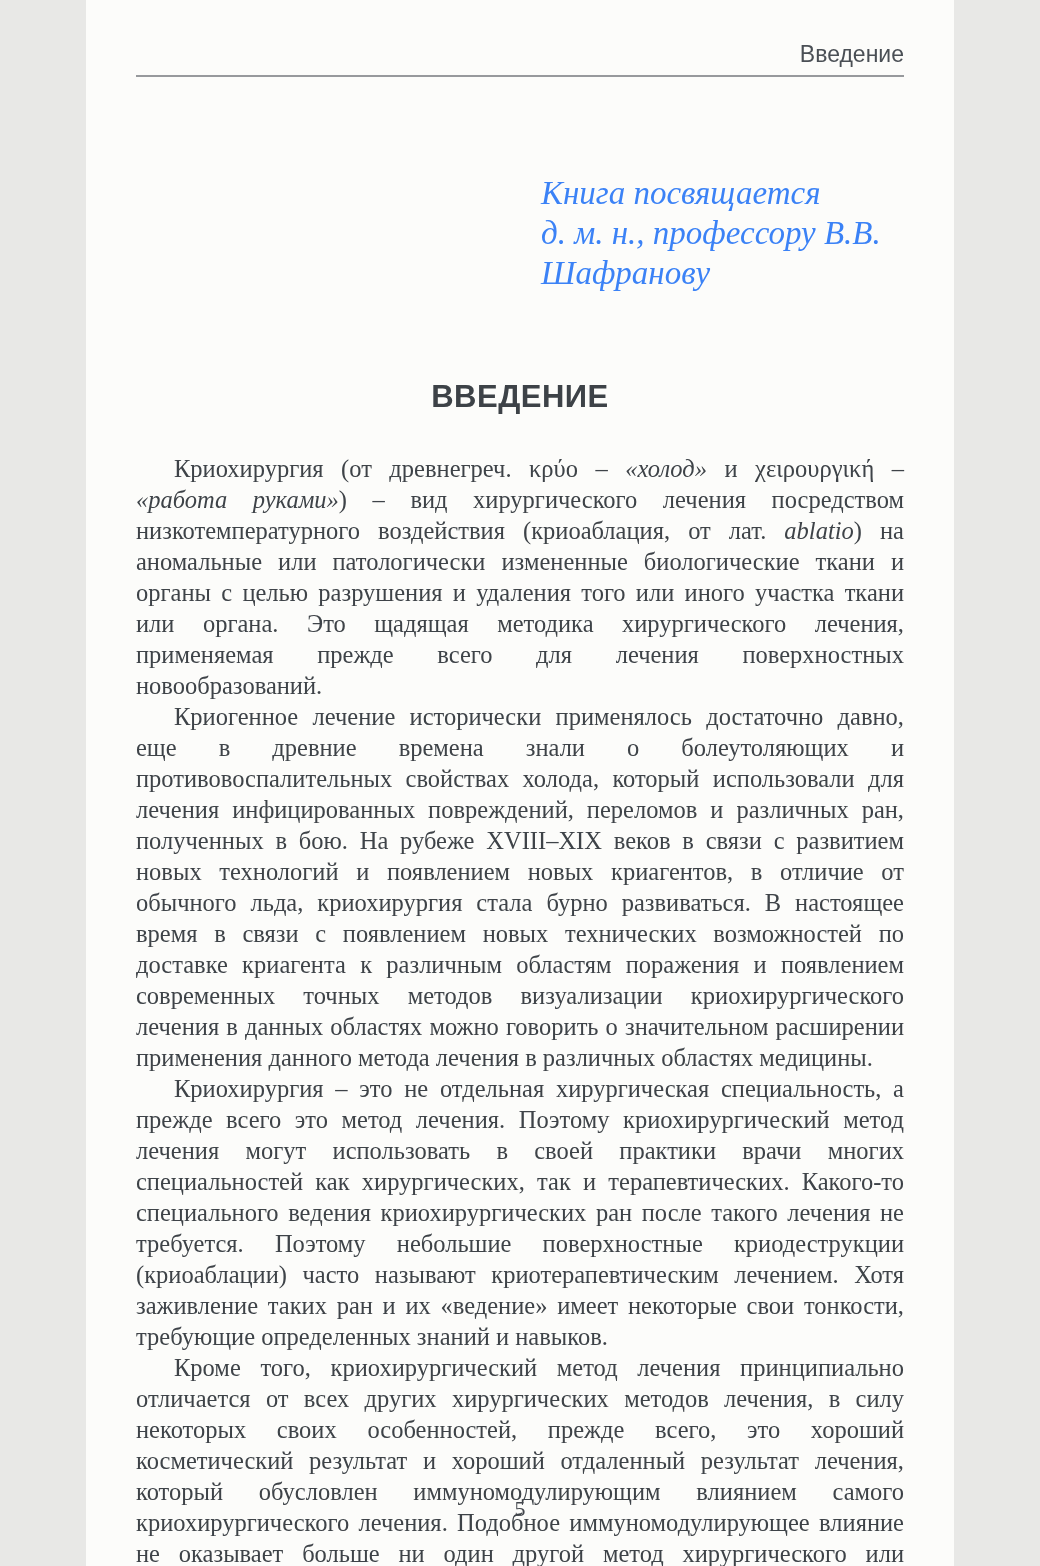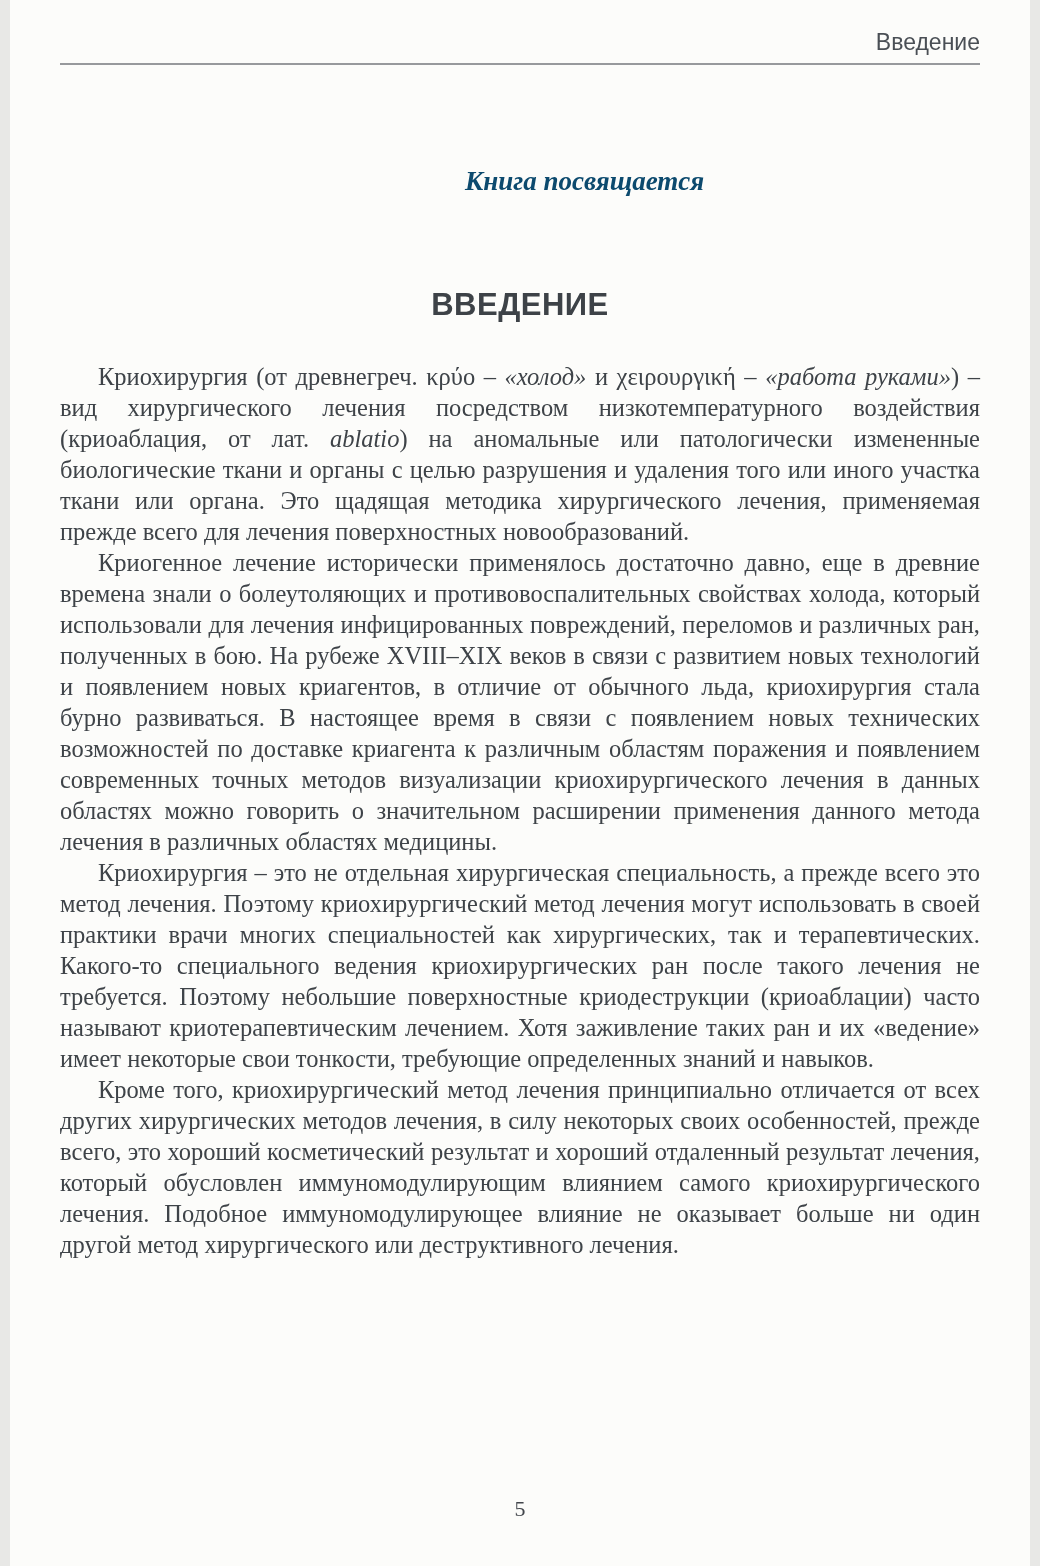--- a/index.html
+++ b/index.html
@@ -2,50 +2,50 @@
 <html lang="ru"><head>
 <meta charset="utf-8">
 <style>
   html, body {
     margin: 0;
     padding: 0;
     background: #e8e8e6;
   }
   .page {
     position: relative;
-    width: 1020px;
+    width: 868px;
     height: 1566px;
     margin: 0 auto;
     background: #fcfcfa;
     color: #3e4348;
     font-family: "Liberation Serif", "DejaVu Serif", serif;
     box-sizing: border-box;
-    padding: 0 50px;
+    padding: 12px 50px;
     overflow: hidden;
   }
   .running-head {
     padding-top: 30px;
     text-align: right;
     font-family: "Liberation Sans", "DejaVu Sans", sans-serif;
     font-size: 23px;
     line-height: 1.1;
     color: #4a4f55;
   }
   .head-rule {
     border: none;
     border-top: 2px solid #97999c;
     margin: 8px 0 0 0;
   }
   .dedication {
     margin: 96px 0 0 405px;
-    font-size: 27px;
-    font-weight: bold;
+    font-size: 33px;
+    font-weight: normal;
     font-style: italic;
     line-height: 40px;
-    color: #0c4a6e;
+    color: #3b82f6;
   }
   .chapter-title {
     margin: 86px 0 0 0;
     text-align: center;
     font-family: "Liberation Sans", "DejaVu Sans", sans-serif;
     font-weight: bold;
     font-size: 31px;
     letter-spacing: 0.5px;
     color: #3d4247;
   }
@@ -75,20 +75,21 @@
 </head>
 <body>
 
 <div class="page">
 
   <div class="running-head">Введение</div>
   <hr class="head-rule">
 
   <div class="dedication">
     <div>Книга посвящается</div>
+    <div>д. м. н., профессору В.В. Шафранову</div>
   </div>
 
   <h1 class="chapter-title">ВВЕДЕНИЕ</h1>
 
   <div class="body-text">
       <p><span>Криохирургия (от древнегреч. κρύο – </span><em>«холод»</em><span> и χειρουργική – </span><em>«работа руками»</em><span>) – вид хирургического лечения посредством низкотемпературного воздействия (криоаблация, от лат. </span><em>ablatio</em><span>) на аномальные или патологически измененные биологические ткани и органы с целью разрушения и удаления того или иного участка ткани или органа. Это щадящая методика хирургического лечения, применяемая прежде всего для лечения поверхностных новообразований.</span></p>
       <p><span>Криогенное лечение исторически применялось достаточно давно, еще в древние времена знали о болеутоляющих и противовоспалительных свойствах холода, который использовали для лечения инфицированных повреждений, переломов и различных ран, полученных в бою. На рубеже XVIII–XIX веков в связи с развитием новых технологий и появлением новых криагентов, в отличие от обычного льда, криохирургия стала бурно развиваться. В настоящее время в связи с появлением новых технических возможностей по доставке криагента к различным областям поражения и появлением современных точных методов визуализации криохирургического лечения в данных областях можно говорить о значительном расширении применения данного метода лечения в различных областях медицины.</span></p>
       <p><span>Криохирургия – это не отдельная хирургическая специальность, а прежде всего это метод лечения. Поэтому криохирургический метод лечения могут использовать в своей практики врачи многих специальностей как хирургических, так и терапевтических. Какого-то специального ведения криохирургических ран после такого лечения не требуется. Поэтому небольшие поверхностные криодеструкции (криоаблации) часто называют криотерапевтическим лечением. Хотя заживление таких ран и их «ведение» имеет некоторые свои тонкости, требующие определенных знаний и навыков.</span></p>
       <p><span>Кроме того, криохирургический метод лечения принципиально отличается от всех других хирургических методов лечения, в силу некоторых своих особенностей, прежде всего, это хороший косметический результат и хороший отдаленный результат лечения, который обусловлен иммуномодулирующим влиянием самого криохирургического лечения. Подобное иммуномодулирующее влияние не оказывает больше ни один другой метод хирургического или деструктивного лечения.</span></p>
     </div>

